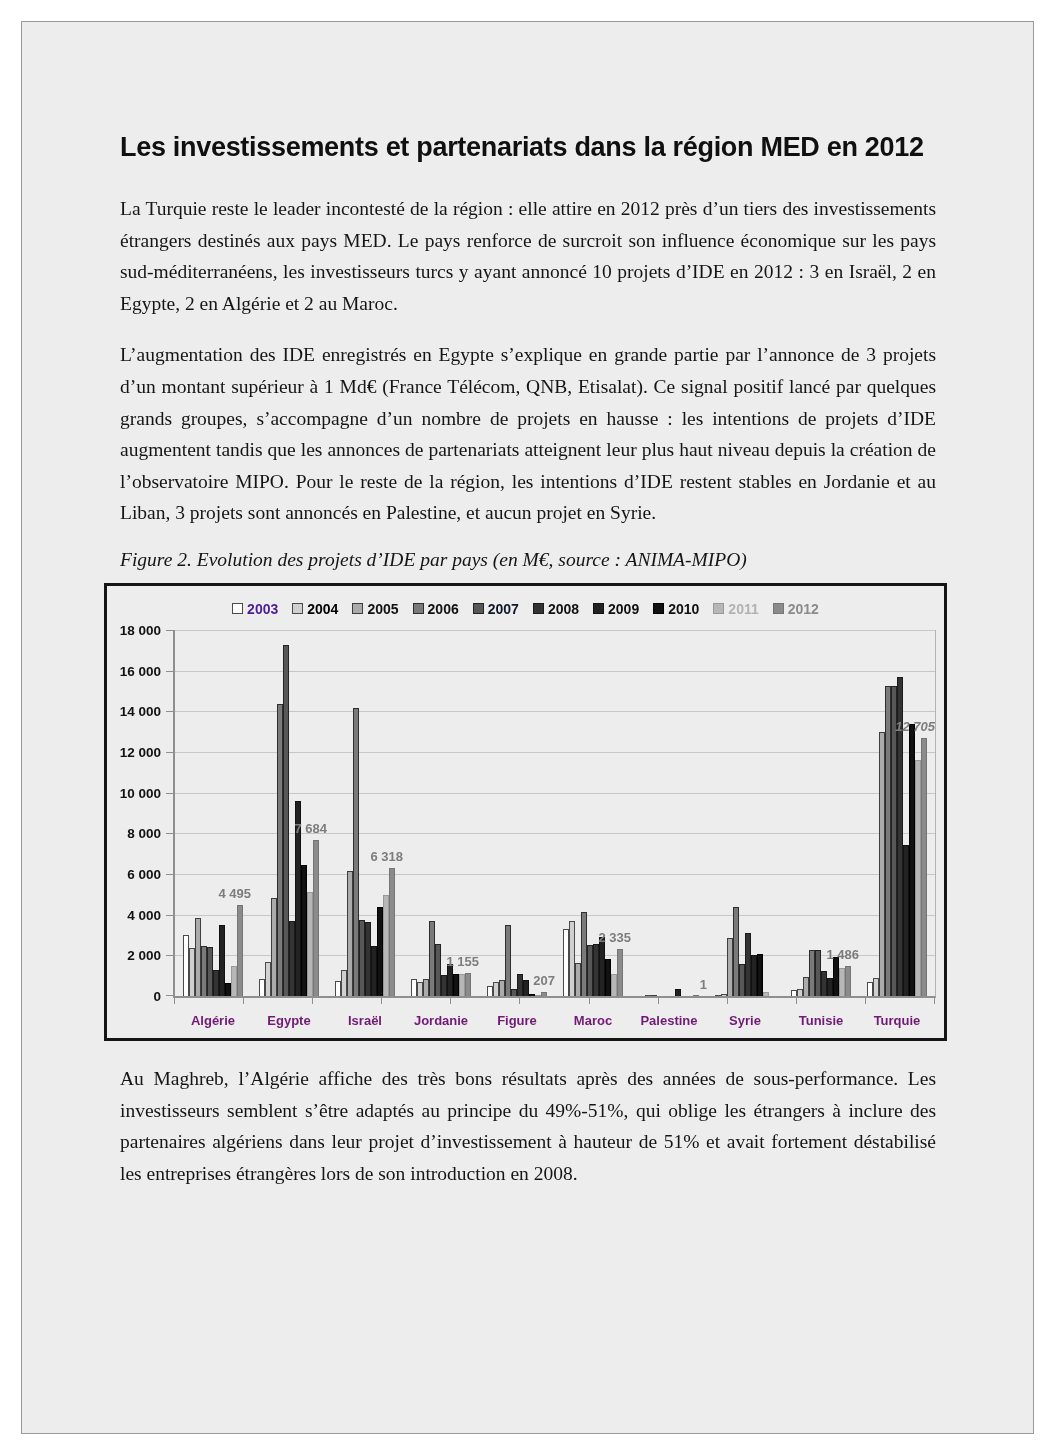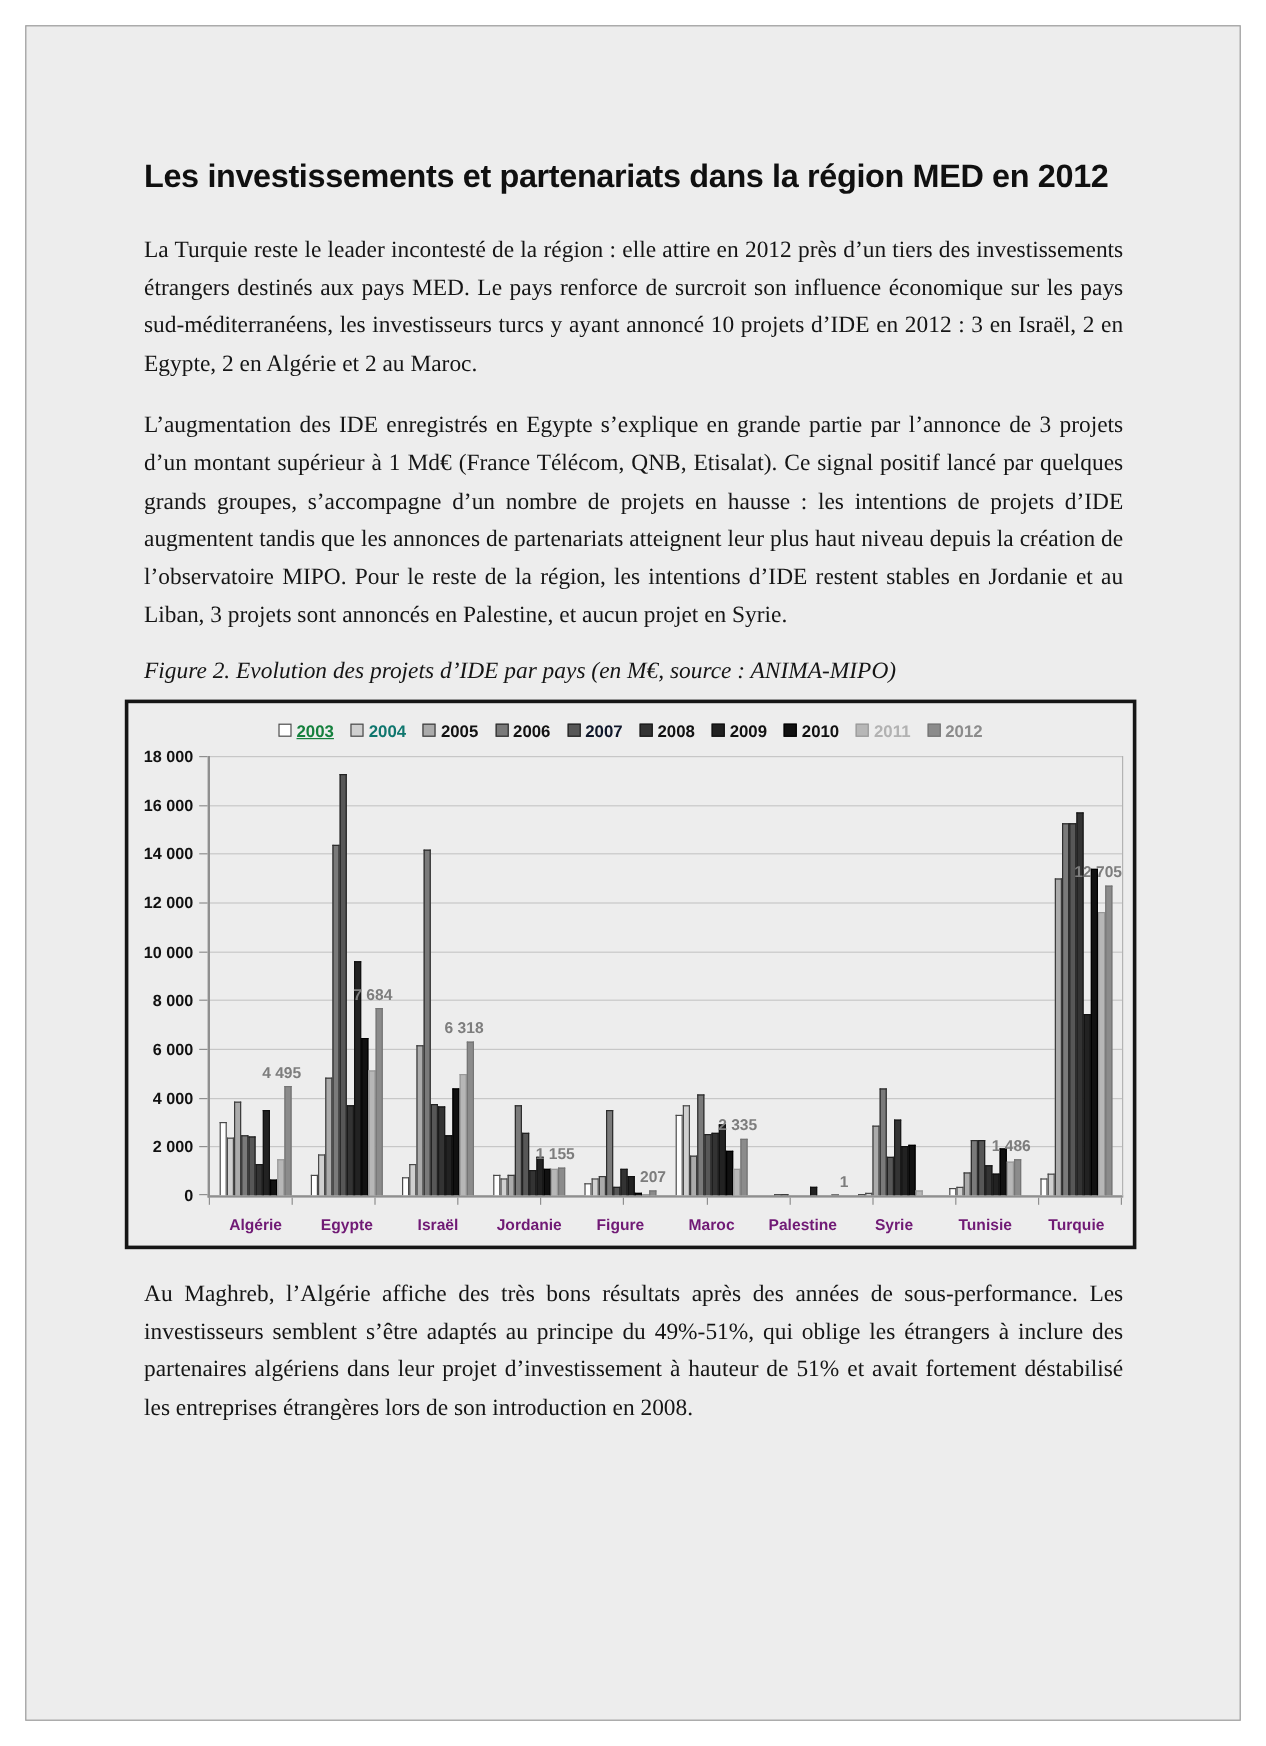--- a/index.html
+++ b/index.html
@@ -46,25 +46,25 @@
   <div class="content">
     <h1 class="title">Les investissements et partenariats dans la région MED en 2012</h1>
     <p class="body">La Turquie reste le leader incontesté de la région : elle attire en 2012 près d’un tiers des investissements étrangers destinés aux pays MED. Le pays renforce de surcroit son influence économique sur les pays sud-méditerranéens, les investisseurs turcs y ayant annoncé 10 projets d’IDE en 2012 : 3 en Israël, 2 en Egypte, 2 en Algérie et 2 au Maroc.</p>
     <p class="body">L’augmentation des IDE enregistrés en Egypte s’explique en grande partie par l’annonce de 3 projets d’un montant supérieur à 1 Md€ (France Télécom, QNB, Etisalat). Ce signal positif lancé par quelques grands groupes, s’accompagne d’un nombre de projets en hausse : les intentions de projets d’IDE augmentent tandis que les annonces de partenariats atteignent leur plus haut niveau depuis la création de l’observatoire MIPO. Pour le reste de la région, les intentions d’IDE restent stables en Jordanie et au Liban, 3 projets sont annoncés en Palestine, et aucun projet en Syrie.</p>
     <p class="caption">Figure 2. Evolution des projets d’IDE par pays (en M€, source : ANIMA-MIPO)</p>
 
     <div class="figure-box">
       <div class="legend" id="legend">
           <div class="li">
             <span class="sq" style="background: rgb(255, 255, 255); border-color: rgb(74, 74, 74);"></span>
-            <span class="ltx" style="color: #15803d; text-decoration: underline;">2003</span>
+            <span class="ltx" style="color: #4c1d95;">2003</span>
           </div>
           <div class="li">
             <span class="sq" style="background: rgb(208, 208, 208); border-color: rgb(74, 74, 74);"></span>
-            <span class="ltx" style="color: #0f766e;">2004</span>
+            <span class="ltx" style="color: #000000;">2004</span>
           </div>
           <div class="li">
             <span class="sq" style="background: rgb(171, 171, 171); border-color: rgb(61, 61, 61);"></span>
             <span class="ltx" style="color: rgb(17, 17, 17);">2005</span>
           </div>
           <div class="li">
             <span class="sq" style="background: rgb(122, 122, 122); border-color: rgb(46, 46, 46);"></span>
             <span class="ltx" style="color: rgb(17, 17, 17);">2006</span>
           </div>
           <div class="li">
@@ -254,21 +254,21 @@
               <div class="bar" style="height: 14px; background: rgb(255, 255, 255); border-color: rgb(74, 74, 74);"></div>
               <div class="bar" style="height: 18px; background: rgb(208, 208, 208); border-color: rgb(74, 74, 74);"></div>
               <div class="bar" style="height: 264px; background: rgb(171, 171, 171); border-color: rgb(61, 61, 61);"></div>
               <div class="bar" style="height: 310px; background: rgb(122, 122, 122); border-color: rgb(46, 46, 46);"></div>
               <div class="bar" style="height: 310px; background: rgb(87, 87, 87); border-color: rgb(34, 34, 34);"></div>
               <div class="bar" style="height: 319px; background: rgb(51, 51, 51); border-color: rgb(26, 26, 26);"></div>
               <div class="bar" style="height: 151px; background: rgb(34, 34, 34); border-color: rgb(17, 17, 17);"></div>
               <div class="bar" style="height: 272px; background: rgb(17, 17, 17); border-color: rgb(0, 0, 0);"></div>
               <div class="bar" style="height: 236px; background: rgb(183, 183, 183); border-color: rgb(153, 153, 153);"></div>
               <div class="bar" style="height: 258px; background: rgb(139, 139, 139); border-color: rgb(117, 117, 117);"></div>
-              <div class="vlab" style="bottom: 262px;">12 705</div>
+              <div class="vlab" style="bottom: 262px; font-style: italic;">12 705</div>
               <div class="xlab">Turquie</div>
             </div>
             <div class="xtick" style="left: calc(0% - 1px);"></div>
             <div class="xtick" style="left: calc(9.09091% - 1px);"></div>
             <div class="xtick" style="left: calc(18.1818% - 1px);"></div>
             <div class="xtick" style="left: calc(27.2727% - 1px);"></div>
             <div class="xtick" style="left: calc(36.3636% - 1px);"></div>
             <div class="xtick" style="left: calc(45.4545% - 1px);"></div>
             <div class="xtick" style="left: calc(54.5455% - 1px);"></div>
             <div class="xtick" style="left: calc(63.6364% - 1px);"></div>

